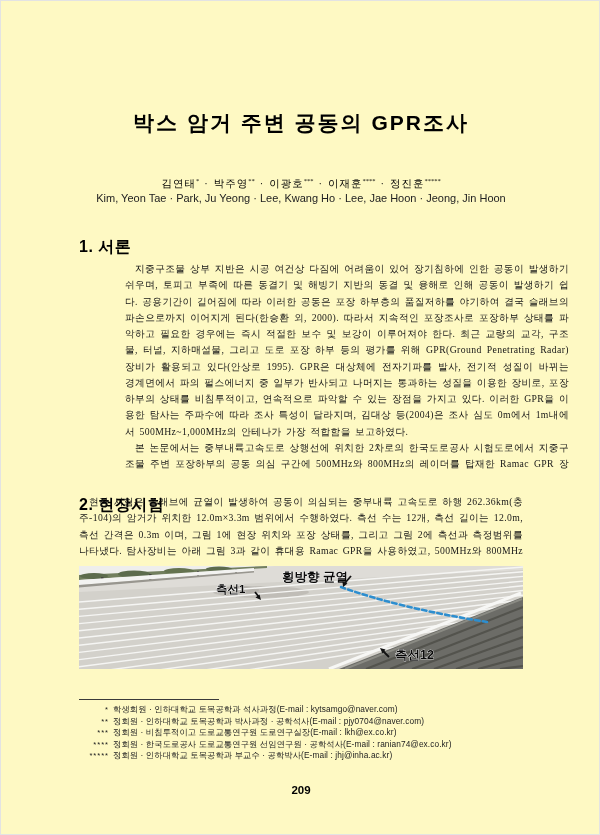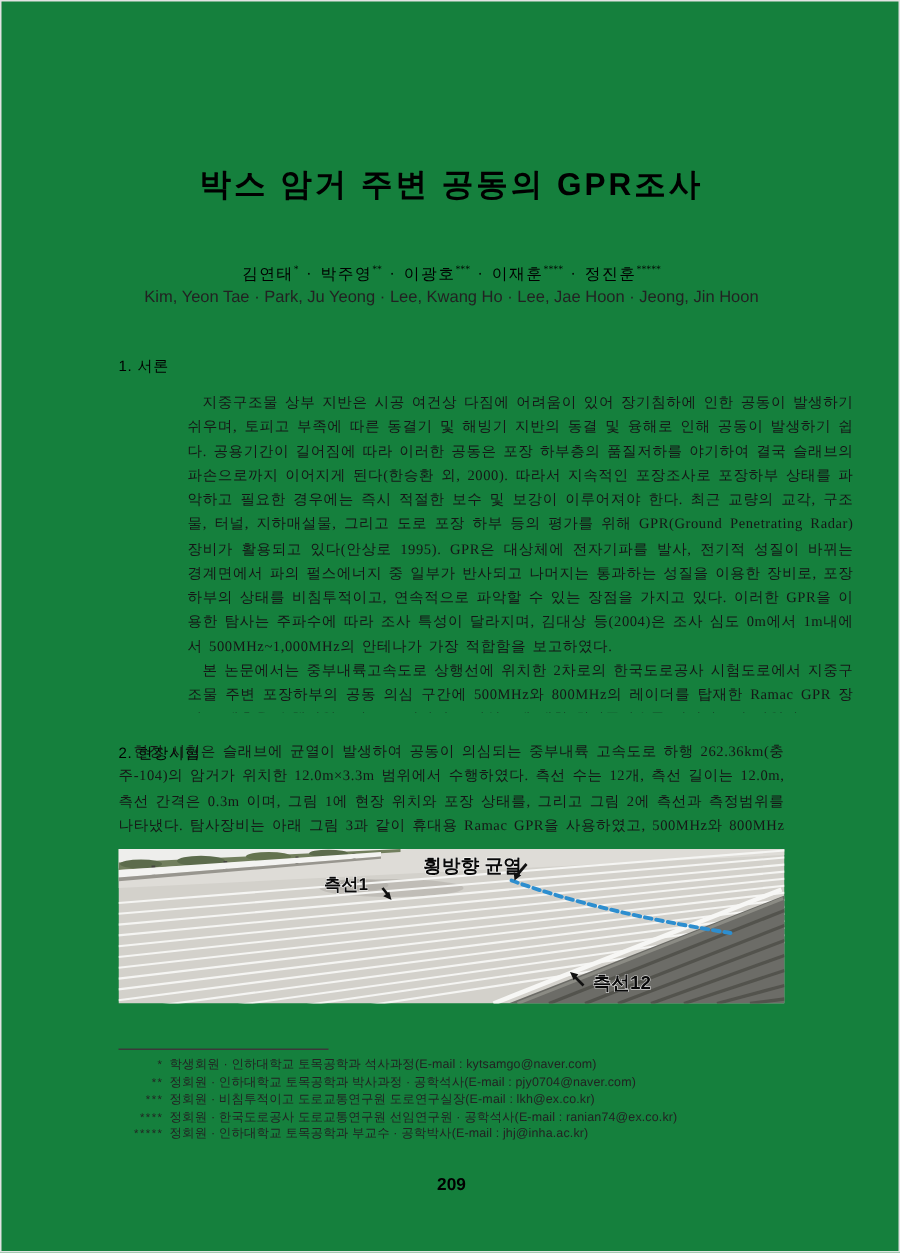--- a/index.html
+++ b/index.html
@@ -1,36 +1,36 @@
 <!DOCTYPE html>
 <html><head>
 <meta charset="utf-8">
 <style>
   html,body{margin:0;padding:0;background:#f2f2f2;}
   .page{
     position:relative; width:600px; height:835px; margin:0 auto;
-    background:#15803d; border:1px solid #e3e3e3; box-sizing:border-box;
+    background:#fef9c3; border:1px solid #e3e3e3; box-sizing:border-box;
     font-family:"Liberation Serif","DejaVu Serif",serif; color:#1a1a1a;
     overflow:hidden;
   }
   .abs{position:absolute; left:78px; width:444px;}
   .centered{text-align:center;}
 
   #title{top:108px; font-family:"Liberation Sans","DejaVu Sans",sans-serif;
     font-weight:bold; font-size:21px; letter-spacing:2px; color:#000;}
   #subtitle{top:142px; font-family:"Liberation Sans","DejaVu Sans",sans-serif;
     font-size:12.5px; word-spacing:5px; letter-spacing:0.3px; color:#111;}
   #authors-ko{top:175px; font-size:10.5px; letter-spacing:1px; color:#000;}
   #authors-ko sup{font-size:6.5px; letter-spacing:0;}
   #authors-ko .sep{margin:0 5px;}
   #authors-en{top:191px; font-family:"Liberation Sans","DejaVu Sans",sans-serif;
     font-size:11px; color:#222;}
 
   .sec-head{font-family:"Liberation Sans","DejaVu Sans",sans-serif;
-    font-weight:normal; font-size:10px; color:#000; letter-spacing:0.5px;}
+    font-weight:bold; font-size:16px; color:#000; letter-spacing:0.5px;}
   #sec1-head{top:236px;}
   #sec2-head{top:494px;}
 
   .bodytext{font-size:9.7px; line-height:16.25px; text-align:justify;
     letter-spacing:0.4px; word-spacing:1.5px; color:#161616; overflow:hidden;}
   .bodytext p{margin:0; text-indent:10px;}
   #sec1-body{top:260px; height:214px;margin-left:46px;}
   #sec2-body{top:493px; height:67px;}
 
   #figure-wrap{top:565px; height:103px;}

